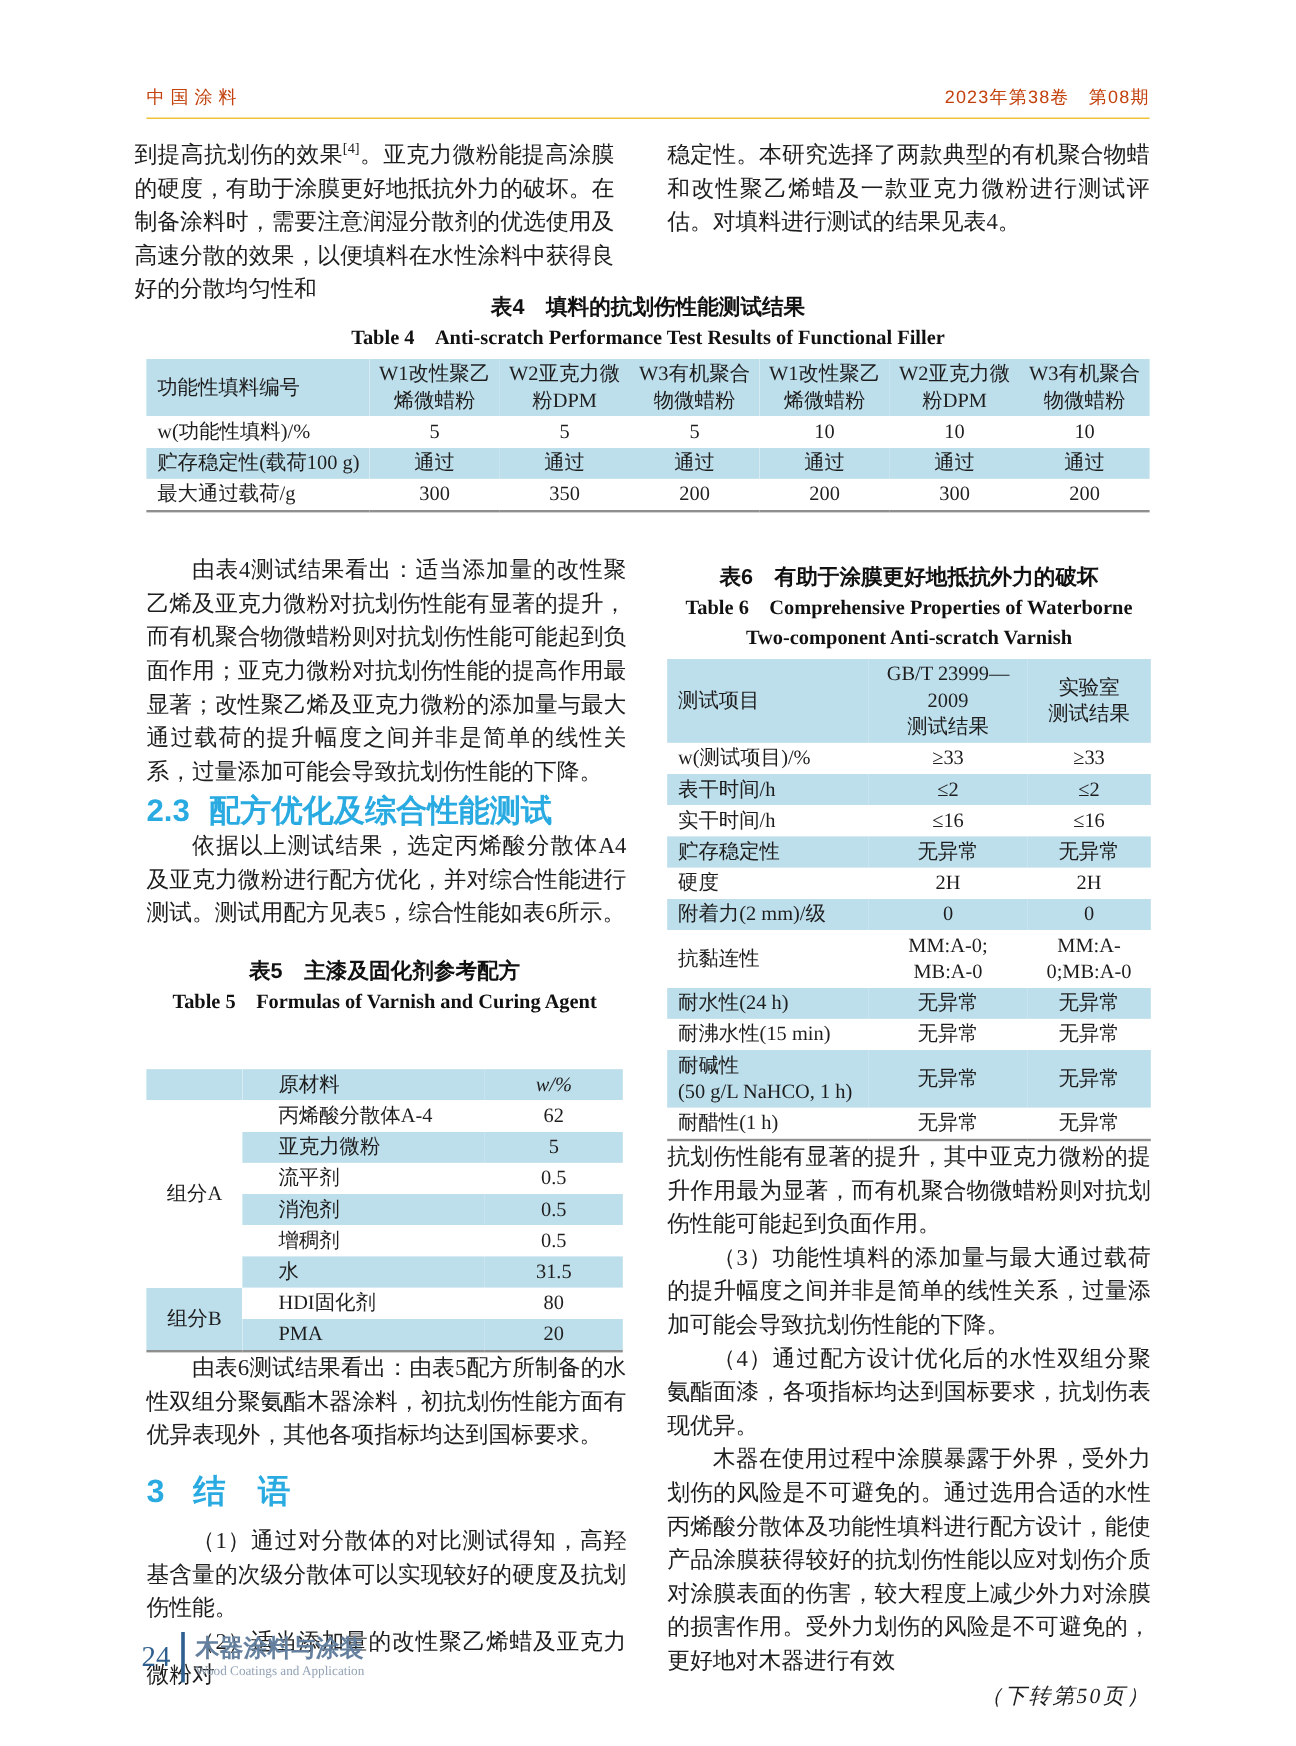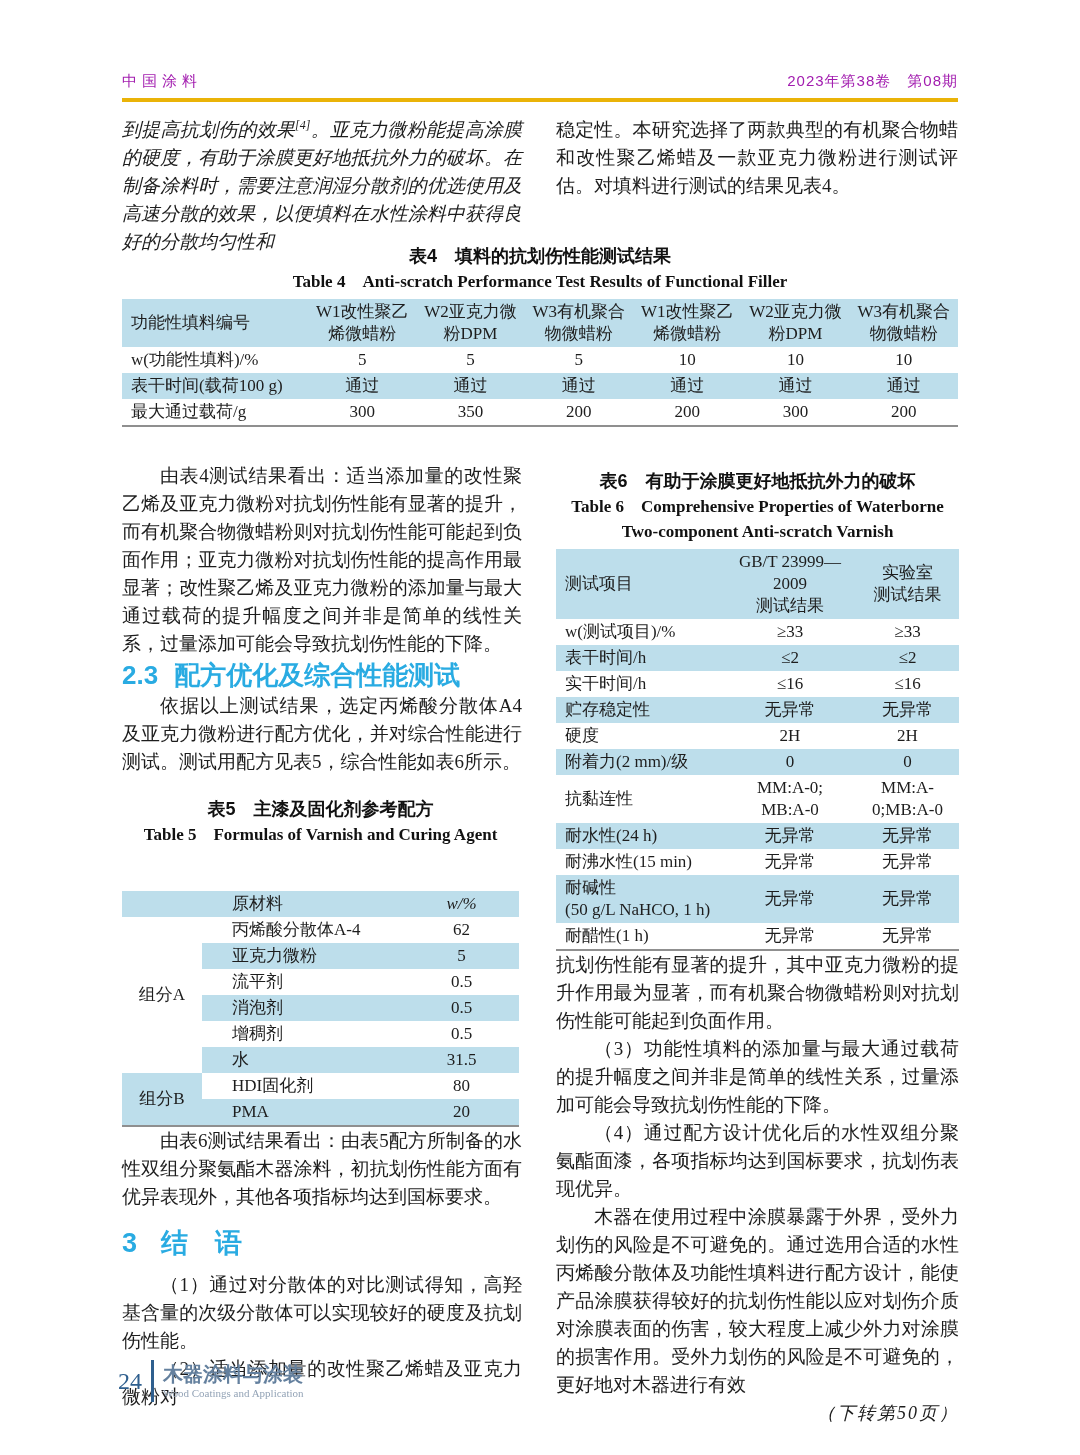--- a/index.html
+++ b/index.html
@@ -9,32 +9,32 @@
     --serif:"Liberation Serif","DejaVu Serif",serif;
     --sans:"Liberation Sans","DejaVu Sans",sans-serif;
   }
   html,body{margin:0;padding:0;background:#ffffff;}
   .page{position:relative;width:1080px;height:1455px;background:#fff;overflow:hidden;
         font-family:var(--serif);color:#1d1d1d;}
 
   
   .pagehead{position:absolute;left:122px;right:122px;top:72px;display:flex;
             justify-content:space-between;align-items:flex-end;
-            border-bottom:4px solid #eab308;padding-bottom:7px;
-            color:#a21caf;font-size:15px;font-family:var(--sans);}
+            border-bottom:1px solid #eab308;padding-bottom:7px;
+            color:#c2410c;font-size:15px;font-family:var(--sans);}
   .jname{letter-spacing:5px;}
   .jissue{letter-spacing:1px;}
 
   
   p.body{margin:0;font-size:19px;line-height:28px;text-align:justify;}
   .indent{text-indent:2em;}
   sup{font-size:12px;line-height:0;}
 
   
-  .col-li{position:absolute;left:122px;top:116px;width:400px;font-style:italic;}
+  .col-li{position:absolute;left:112px;top:116px;width:400px;}
   .col-ri{position:absolute;left:556px;top:116px;width:402px;}
 
   
   .caption-cn{text-align:center;font-family:var(--sans);font-weight:bold;
               font-size:18px;line-height:26px;white-space:pre-wrap;color:#111;}
   .caption-en{text-align:center;font-weight:bold;font-size:17px;line-height:25px;
               white-space:pre-wrap;font-family:var(--serif);color:#111;}
 
   table{border-collapse:collapse;table-layout:fixed;margin-top:5px;
         border-bottom:2px solid #8f8f8f;}
@@ -131,21 +131,21 @@
           <tr>
             <td class="rowhead">w(功能性填料)/%</td>
             <td>5</td>
             <td>5</td>
             <td>5</td>
             <td>10</td>
             <td>10</td>
             <td>10</td>
           </tr>
           <tr class="band">
-            <td class="rowhead">表干时间(载荷100 g)</td>
+            <td class="rowhead">贮存稳定性(载荷100 g)</td>
             <td>通过</td>
             <td>通过</td>
             <td>通过</td>
             <td>通过</td>
             <td>通过</td>
             <td>通过</td>
           </tr>
           <tr>
             <td class="rowhead">最大通过载荷/g</td>
             <td>300</td>

